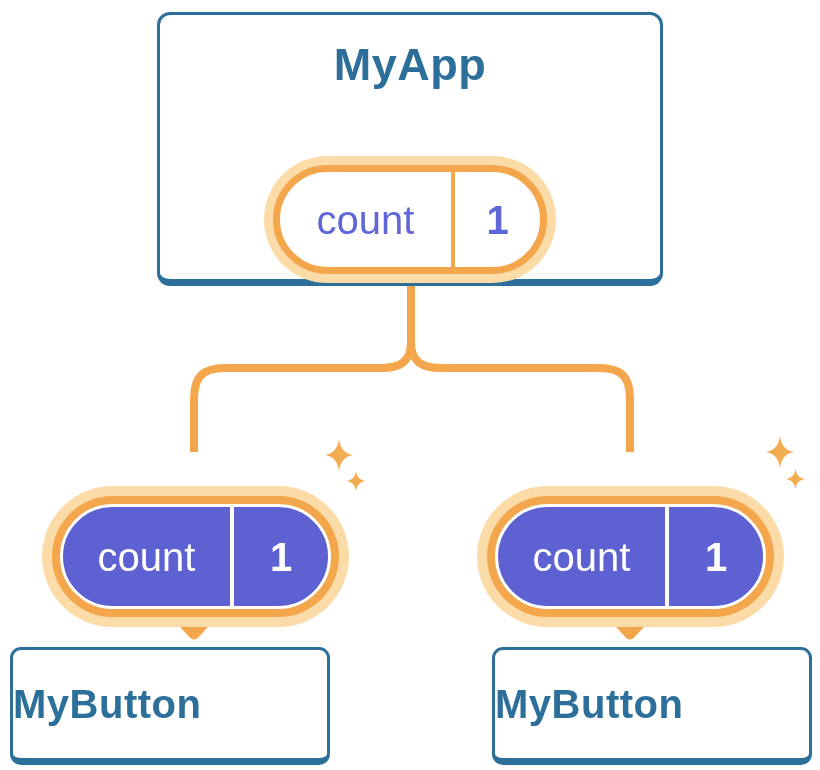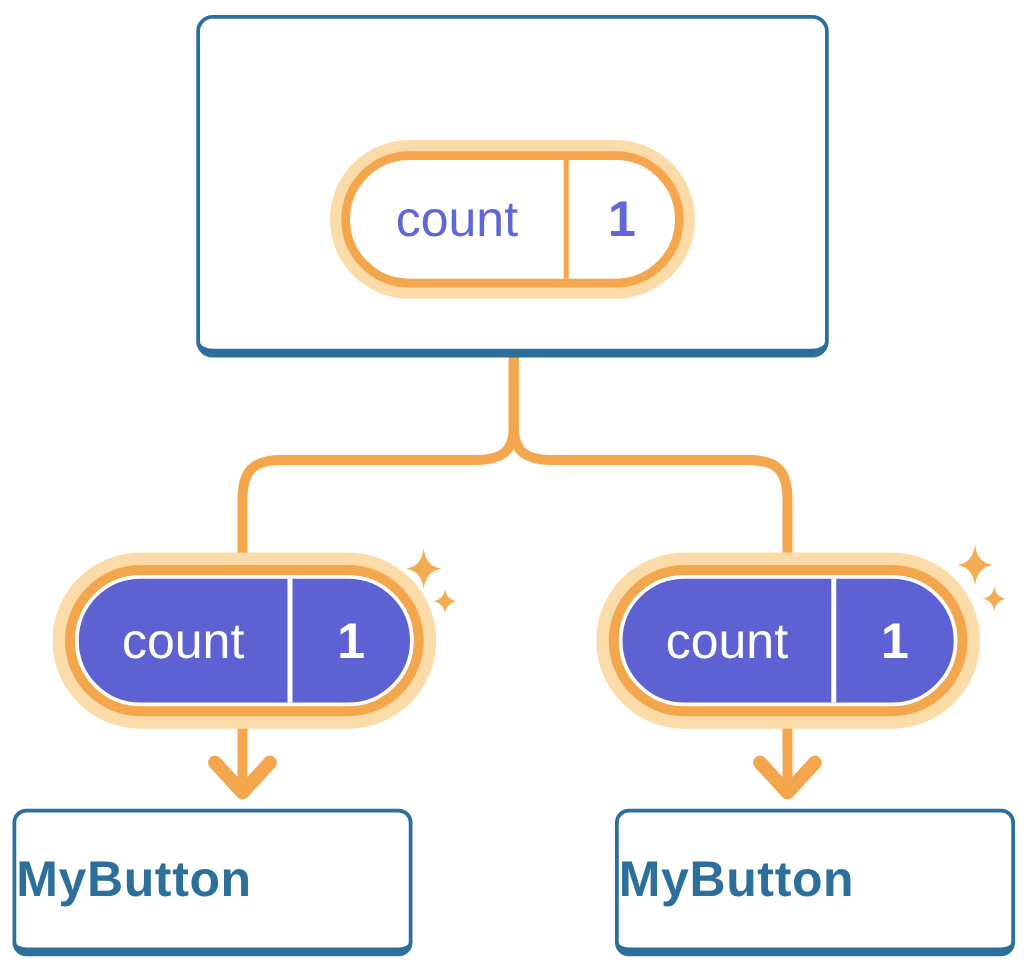--- a/index.html
+++ b/index.html
@@ -35,21 +35,21 @@
   .card-leaf-left  { left: 10px; }
   .card-leaf-right { left: 492px; }
   .card-title { color: var(--blue, #2D6F9B); font-weight: 600; letter-spacing: 0.5px; }
   .card-root .card-title {
     position: absolute; left: 0; right: 0; top: 24px;
     text-align: center; font-size: 45px;
   }
   .card-leaf .card-title { font-size: 40px; }
 
   
-  .pill { position: absolute; box-sizing: border-box; border-radius: 80px; }
+  .pill { position: absolute; box-sizing: border-box; border-radius: 80px; margin-top: 44px; }
   .pill-label, .pill-value {
     position: absolute; top: 0; bottom: 0;
     display: flex; align-items: center; justify-content: center;
     font-size: 40px; line-height: 1;
   }
   .pill-value { font-weight: 700; }
   .pill-divider { position: absolute; top: 0; bottom: 0; width: 4px; }
 
   
   .pill-state {
@@ -98,20 +98,21 @@
     <path class="sparkle" d="M 573.5 138.5 C 574.4 143.9 577.1 146.6 582.5 147.5 C 577.1 148.4 574.4 151.1 573.5 156.5 C 572.6 151.1 569.9 148.4 564.5 147.5 C 569.9 146.6 572.6 143.9 573.5 138.5 Z"></path>
 
     <path class="sparkle" d="M 339 439 C 340.4 448.6 344.6 453.4 353 455 C 344.6 456.6 340.4 461.4 339 471 C 337.6 461.4 333.4 456.6 325 455 C 333.4 453.4 337.6 448.6 339 439 Z"></path>
     <path class="sparkle" d="M 356 471 C 356.95 477 359.8 480 365.5 481 C 359.8 482 356.95 485 356 491 C 355.05 485 352.2 482 346.5 481 C 352.2 480 355.05 477 356 471 Z"></path>
 
     <path class="sparkle" d="M 780 436 C 781.4 445.6 785.6 450.4 794 452 C 785.6 453.6 781.4 458.4 780 468 C 778.6 458.4 774.4 453.6 766 452 C 774.4 450.4 778.6 445.6 780 436 Z"></path>
     <path class="sparkle" d="M 795.5 469 C 796.45 475 799.3 478 805 479 C 799.3 480 796.45 483 795.5 489 C 794.55 483 791.8 480 786 479 C 791.8 478 794.55 475 795.5 469 Z"></path>
   </svg>
 
   <div class="card card-root">
+    <div class="card-title">MyApp</div>
     <div class="pill pill-state">
       <div class="pill-label">count</div>
       <div class="pill-divider"></div>
       <div class="pill-value">1</div>
     </div>
   </div>
 
   <div class="pill pill-prop pill-prop-left">
     <div class="pill-label">count</div>
     <div class="pill-divider"></div>

